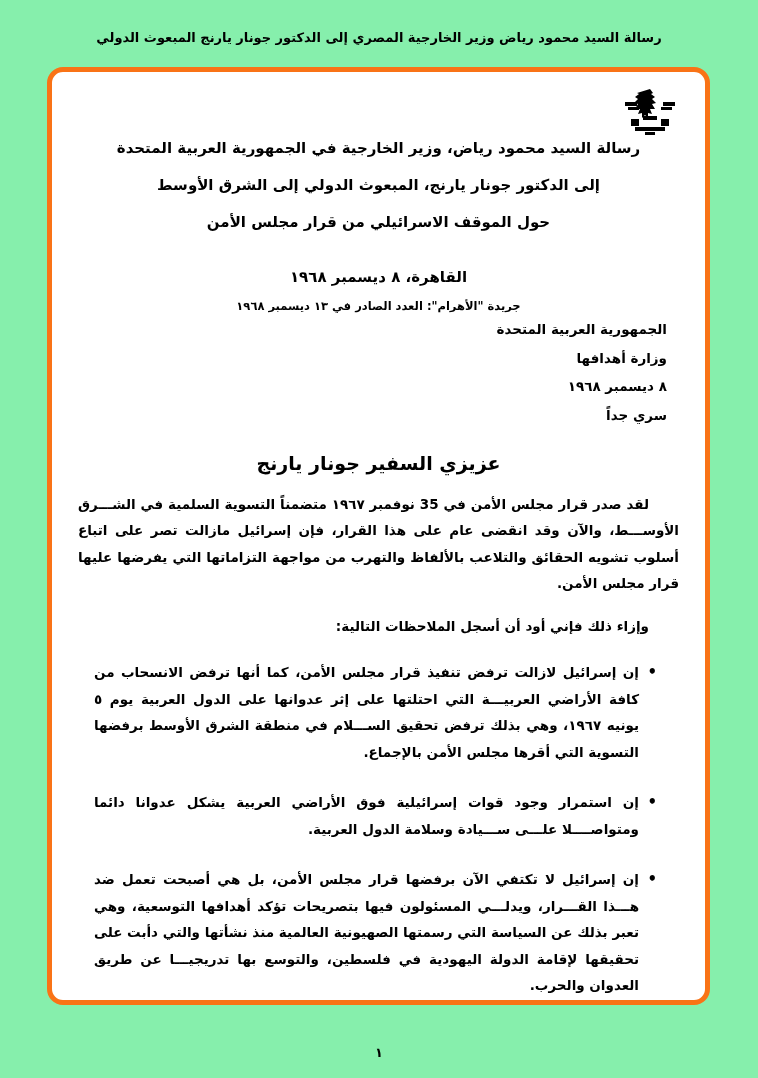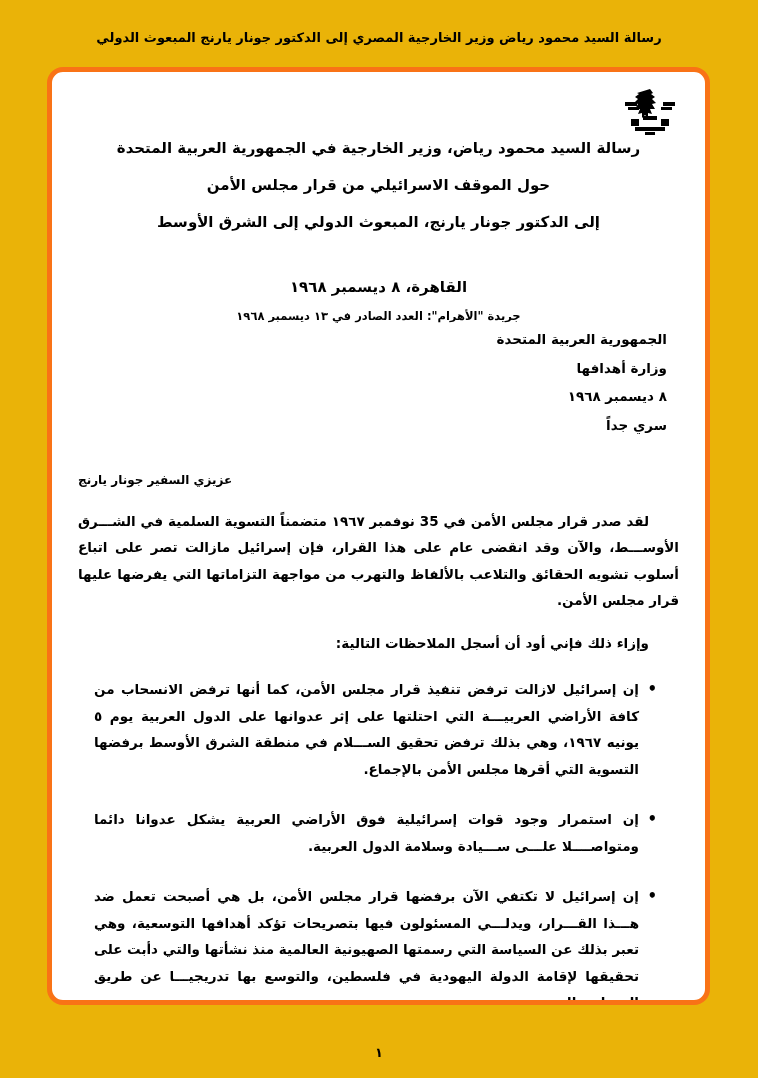--- a/index.html
+++ b/index.html
@@ -1,19 +1,19 @@
 <!DOCTYPE html>
 <html lang="ar" dir="rtl"><head>
 <meta charset="utf-8">
 <style>
   html,body{margin:0;padding:0;background:#ffffff;}
   .page{
     position:relative;
     width:758px;height:1078px;
-    background:#eab308;
+    background:#86efac;
     font-family:"DejaVu Sans", sans-serif;
     font-weight:bold;
     color:#000;
     direction:rtl;
     overflow:hidden;
   }
   .top-title{
     position:absolute;top:30px;left:0;right:0;
     text-align:center;
     font-size:13px;
@@ -39,42 +39,42 @@
     top:0;left:0;right:0;
     padding:0 26px;
   }
   .doc-title{
     margin-top:58px;
     text-align:center;
     font-size:15px;
     line-height:37px;
   }
   .dateline{
-    margin-top:34px;
+    margin-top:24px;
     text-align:center;
     font-size:15px;
     line-height:24px;
   }
   .source-line{
     margin-top:8px;
     text-align:center;
     font-size:11.5px;
     line-height:18px;
   }
   .letterhead{
     text-align:right;
     font-size:13.5px;
     line-height:28.5px;
     padding-right:12px;
   }
   .salutation{
-    margin-top:28px;
-    font-size:12px;
+    margin-top:21px;
+    font-size:19px;
     line-height:26.5px;
-    text-align:left;
+    text-align:center;
   }
   .body-para{
     margin:14px 0 0 0;
     font-size:13.5px;
     line-height:26.5px;
     text-align:justify;
     text-align-last:right;
     text-indent:30px;
   }
   .list-intro{
@@ -134,22 +134,22 @@
           <rect x="24" y="46" width="10" height="3"></rect>
           <path d="M22 30 h14 v4 h-14 z"></path>
         </g>
       </svg>
     </span>
 
     <div class="box-content">
 
       <div class="doc-title">
         <div>رسالة السيد محمود رياض، وزير الخارجية في الجمهورية العربية المتحدة</div>
+        <div>إلى الدكتور جونار يارنج، المبعوث الدولي إلى الشرق الأوسط</div>
         <div>حول الموقف الاسرائيلي من قرار مجلس الأمن</div>
-        <div>إلى الدكتور جونار يارنج، المبعوث الدولي إلى الشرق الأوسط</div>
       </div>
 
       <div class="dateline">القاهرة، ٨ ديسمبر ١٩٦٨</div>
 
       <div class="source-line">جريدة "الأهرام": العدد الصادر في ١٣ ديسمبر ١٩٦٨</div>
 
       <div class="letterhead">
         <div>الجمهورية العربية المتحدة</div>
         <div>وزارة أهدافها</div>
         <div>٨ ديسمبر ١٩٦٨</div>

